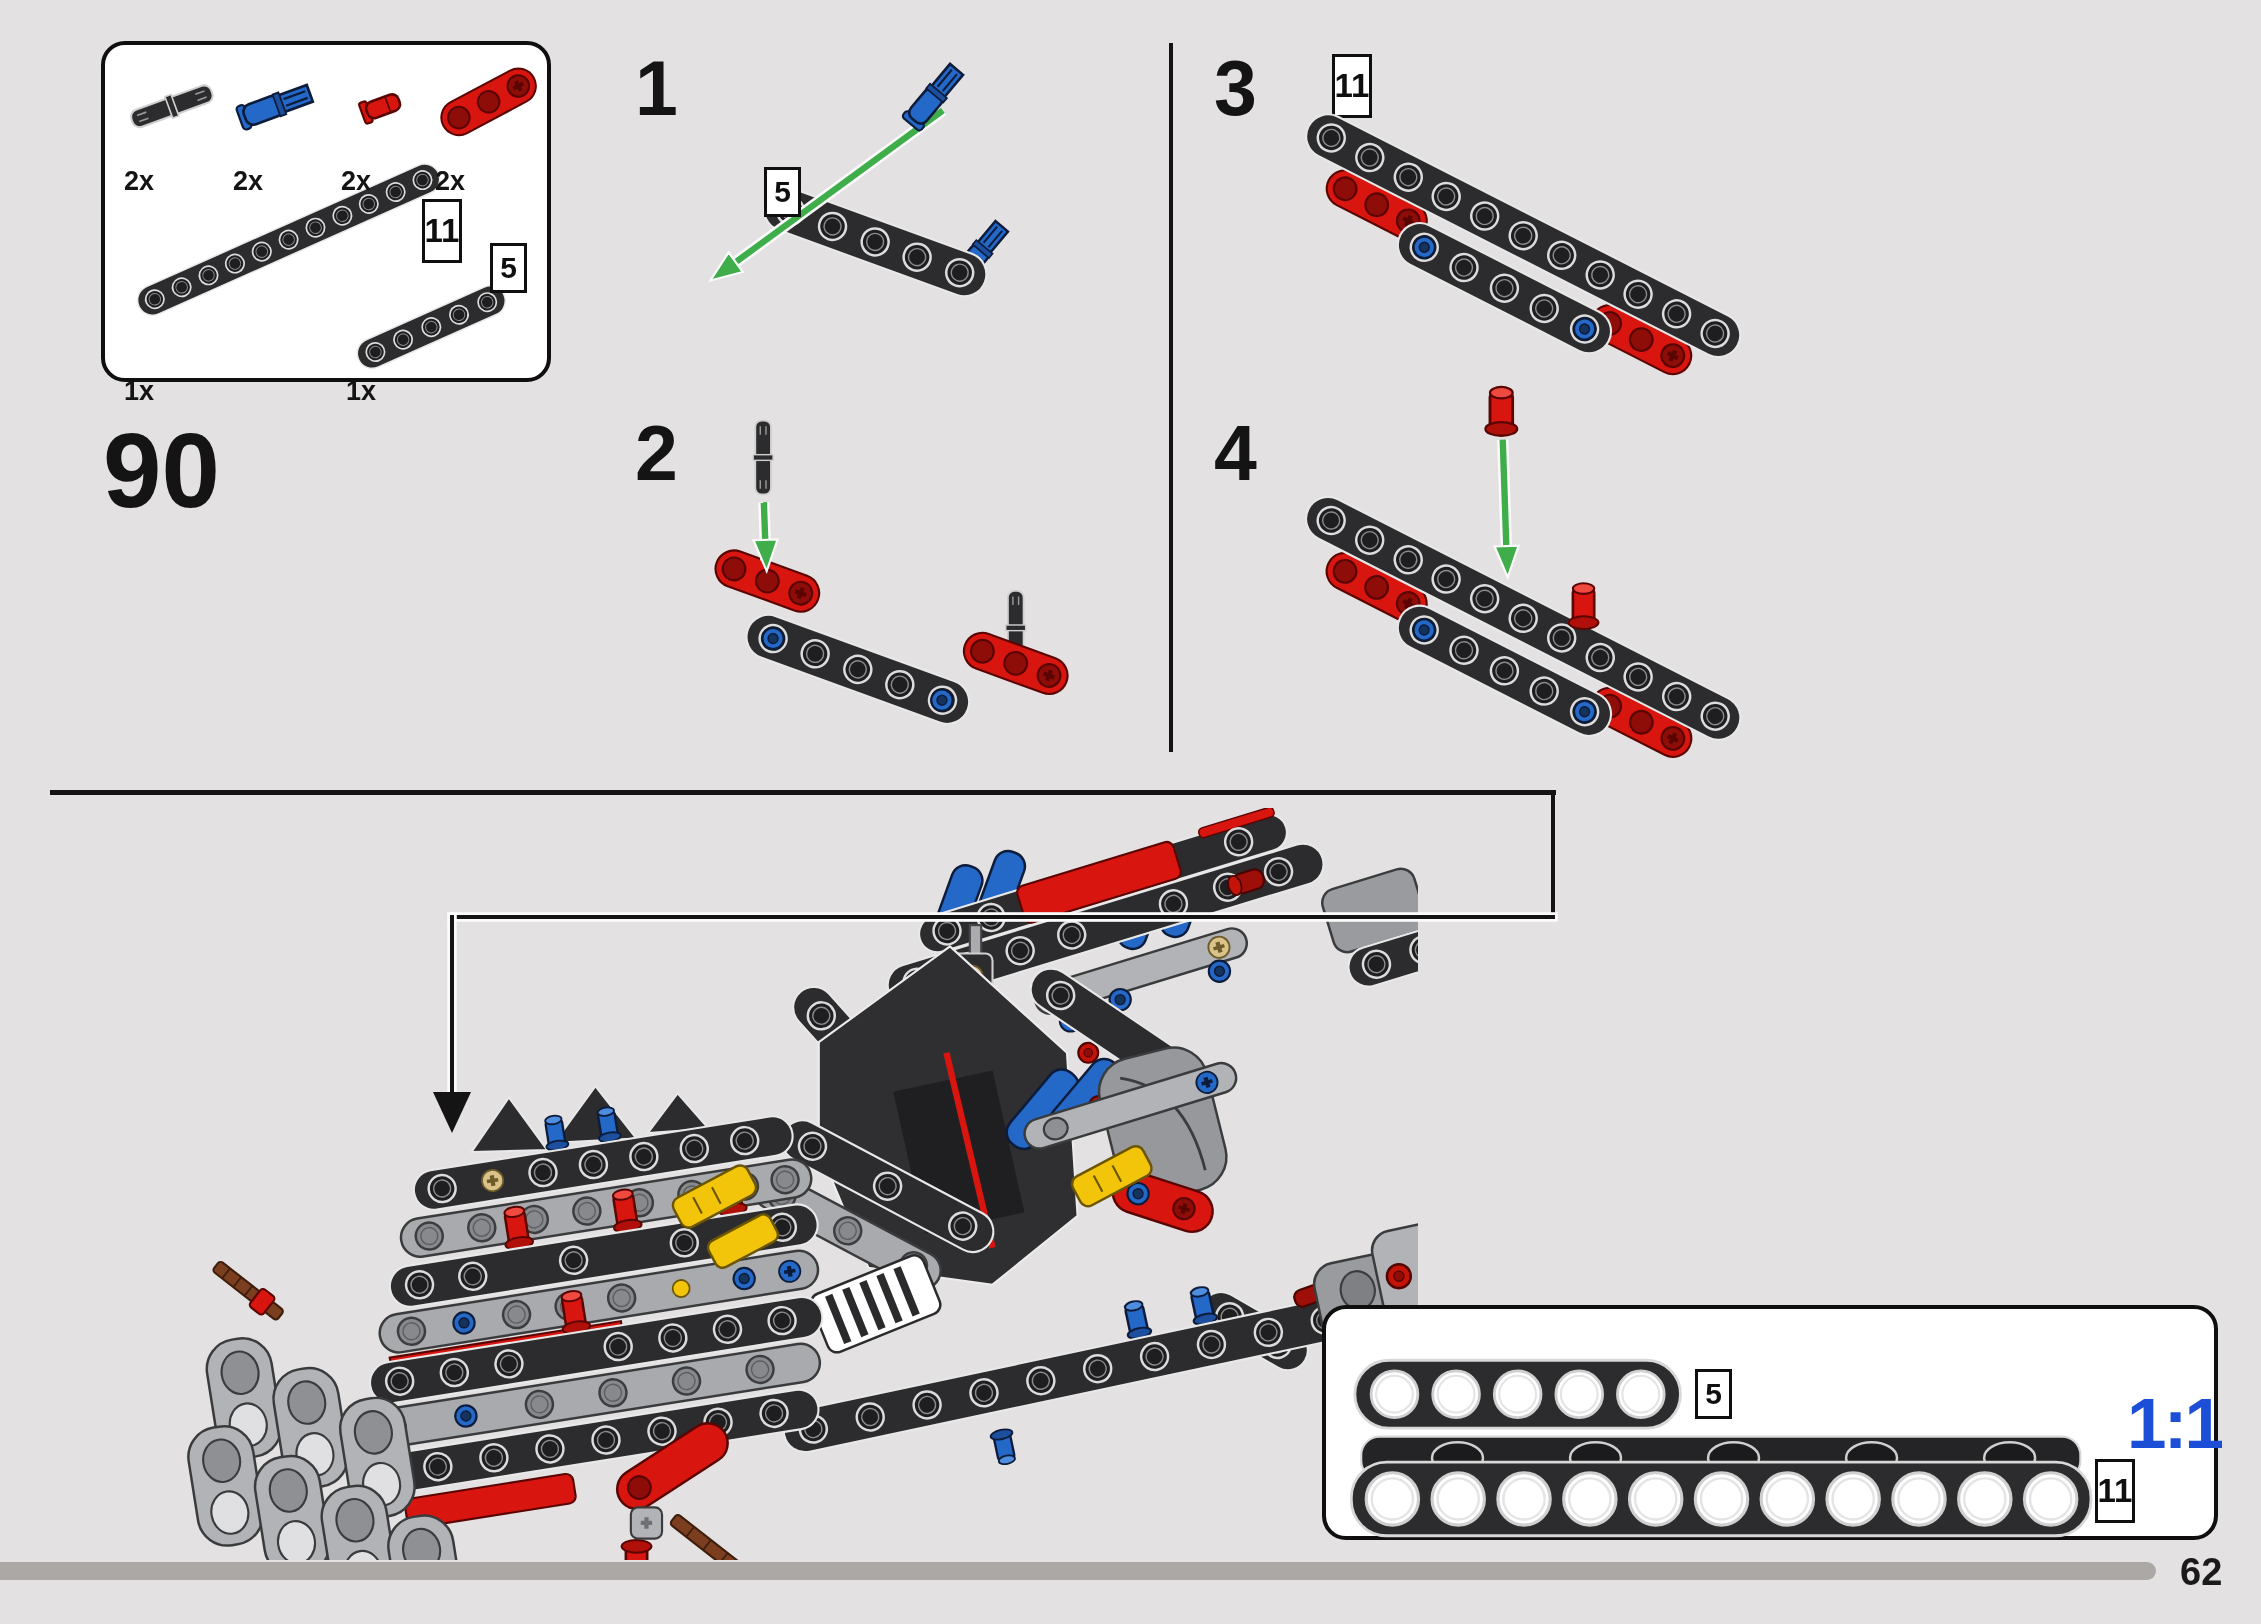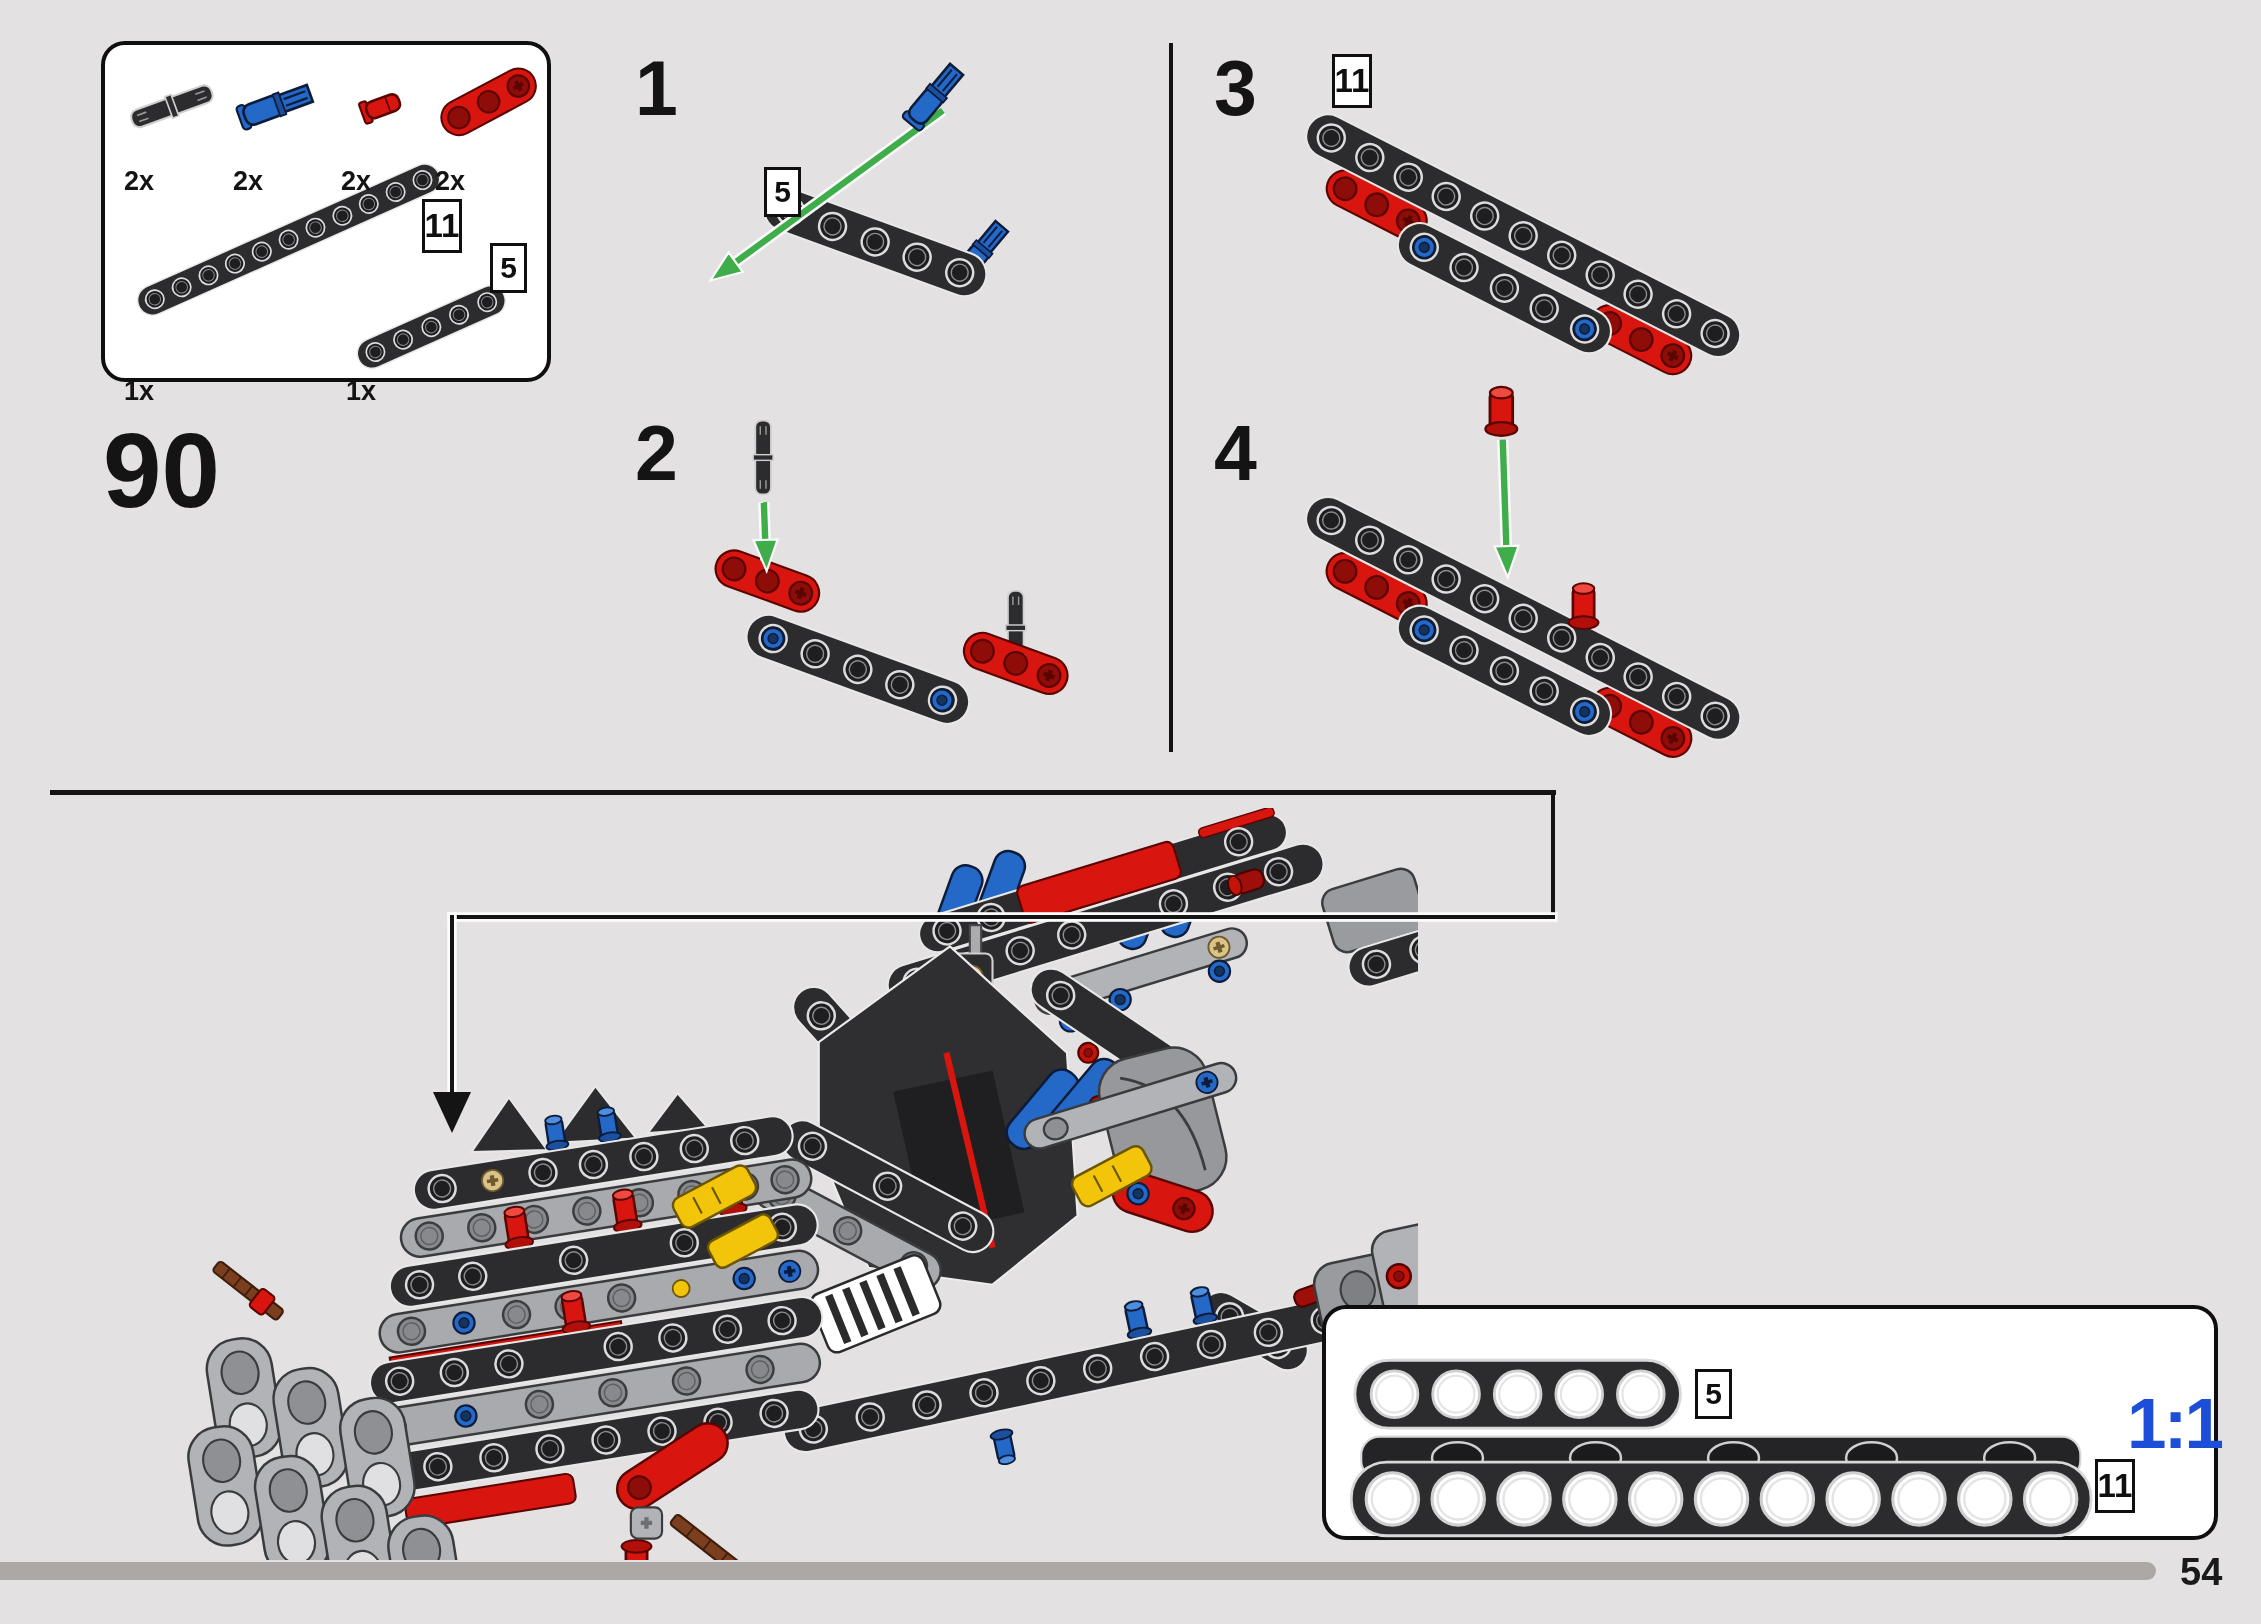--- a/index.html
+++ b/index.html
@@ -13,21 +13,21 @@
   .panel{
     position:absolute;background:#ffffff;border:4.3px solid #0f0f0f;border-radius:24px;
     box-sizing:border-box;
   }
   
   .tag{
     position:absolute;background:#ffffff;border:3.5px solid #0f0f0f;box-sizing:border-box;
     display:flex;align-items:center;justify-content:center;
     font-weight:bold;color:#0f0f0f;
   }
-  .tag.big{width:40px;height:54px;font-size:33px;}
+  .tag.big{width:40px;height:64px;font-size:33px;}
   .tag.small{width:37px;height:50px;font-size:30px;}
   
   .stepnum{position:absolute;font-weight:bold;font-size:77px;line-height:1;color:#141414;}
   .groupnum{position:absolute;font-weight:bold;font-size:105px;line-height:1;color:#141414;}
   .qty{position:absolute;font-weight:bold;font-size:27px;line-height:1;color:#141414;margin-top:36px;}
   
   .line{position:absolute;background:#141414;}
   .cased{box-shadow:0 0 0 2.8px #fbfbfb;}
   .arrowhead{
     position:absolute;width:0;height:0;
@@ -642,14 +642,14 @@
 </svg>
 <div class="tag small" style="left:1695px;top:1369px;">
     <span>5</span>
   </div>
 <div class="tag big" style="left:2095px;top:1459px;">
     <span>11</span>
   </div>
 <div class="ratio" style="left:2127px;top:1388px;">1:1</div>
 
 <div class="progress"></div>
-<div class="pagenum" style="left:2180px;top:1553px;">54</div>
+<div class="pagenum" style="left:2180px;top:1553px;">62</div>
 
 
 </body></html>

